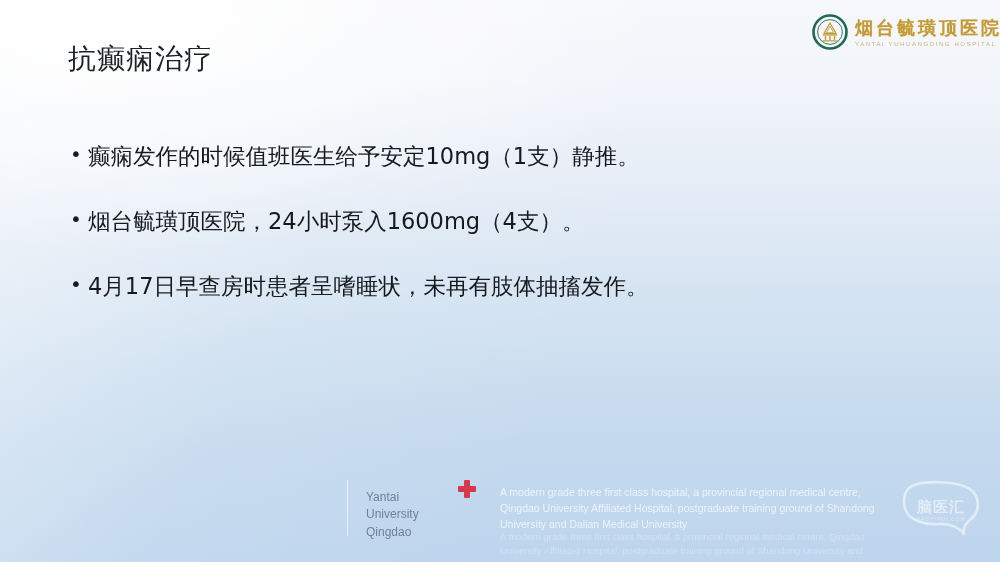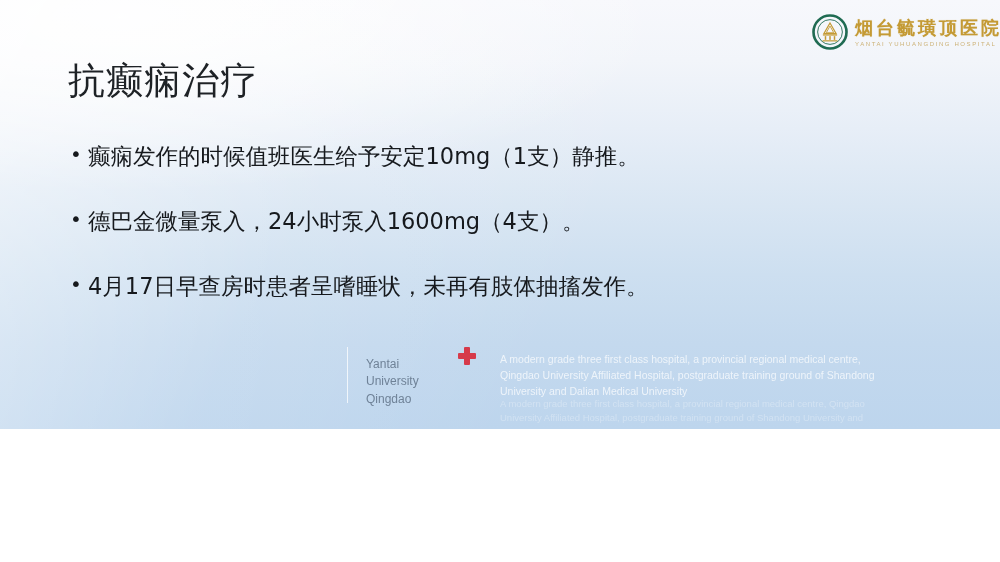--- a/index.html
+++ b/index.html
@@ -8,21 +8,21 @@
     padding: 0;
     background: #ffffff;
   }
   body {
     font-family: "Liberation Sans", "DejaVu Sans", sans-serif;
   }
 
   .slide {
     position: relative;
     width: 1000px;
-    height: 429px;
+    height: 562px;
     overflow: hidden;
     
     background:
       radial-gradient(ellipse 95% 70% at 12% 4%, rgba(255,255,255,0.95) 0%, rgba(255,255,255,0.0) 58%),
       linear-gradient(to bottom,
         #f7f8fc 0%,
         #f2f5fa 14%,
         #e7eef7 30%,
         #d9e6f3 48%,
         #cddff0 64%,
@@ -73,22 +73,22 @@
     letter-spacing: 1.6px;
     color: #cdb277;
     margin-top: 4px;
     white-space: nowrap;
   }
 
   
   .title {
     position: absolute;
     left: 68px;
-    top: 56px;
-    font-size: 37px;
+    top: 40px;
+    font-size: 28px;
     color: #1e2226;
     font-family: "DejaVu Sans", "Liberation Sans", sans-serif;
     letter-spacing: 1px;
     white-space: nowrap;
   }
 
   
   .bullets {
     position: absolute;
     left: 70px;
@@ -241,21 +241,21 @@
 
   <div class="title">抗癫痫治疗</div>
 
   <div class="bullets">
     <div class="bullet">
       <span class="bullet-dot">•</span>
       <span class="bullet-text">癫痫发作的时候值班医生给予安定10mg（1支）静推。</span>
     </div>
     <div class="bullet">
       <span class="bullet-dot">•</span>
-      <span class="bullet-text">德巴金微量泵入，24小时泵入1600mg（4支）。</span>
+      <span class="bullet-text">烟台毓璜顶医院，24小时泵入1600mg（4支）。</span>
     </div>
     <div class="bullet">
       <span class="bullet-dot">•</span>
       <span class="bullet-text">4月17日早查房时患者呈嗜睡状，未再有肢体抽搐发作。</span>
     </div>
   </div>
 
   <div class="footer">
     <div class="footer-divider"></div>
 

